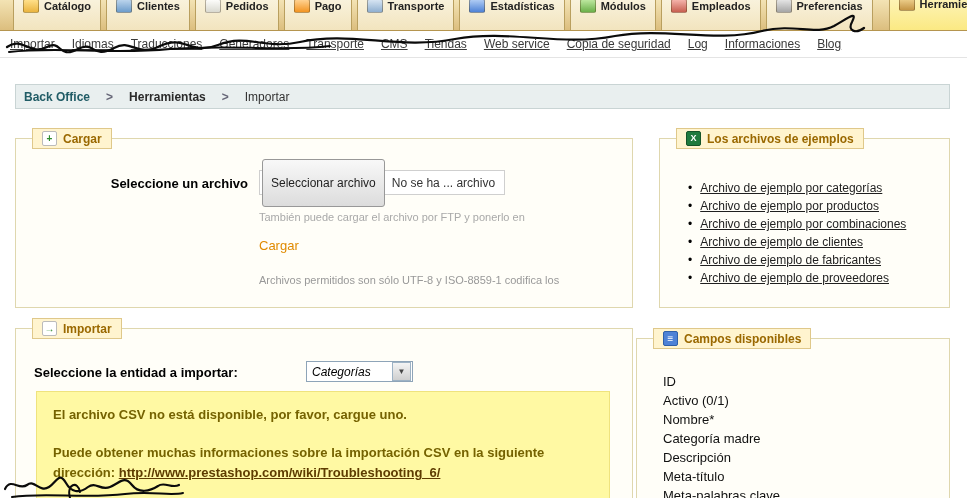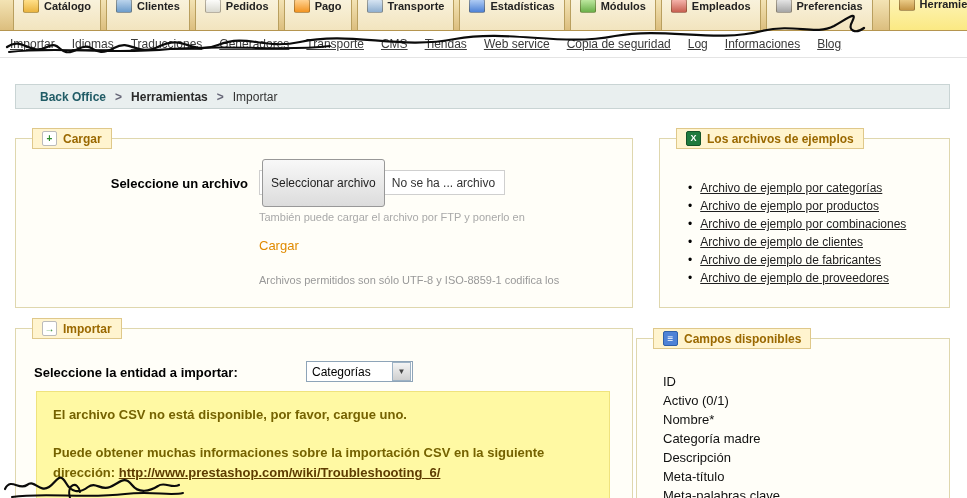--- a/index.html
+++ b/index.html
@@ -27,22 +27,22 @@
   .i-tools{background:linear-gradient(#F2D694,#C59545);}
 
   
   .submenu{position:absolute;left:0;top:31px;width:100%;height:27px;box-sizing:border-box;
            background:#fff;border-bottom:1px solid #E4E4E4;display:flex;align-items:center;
            gap:17px;padding-left:10px;font-size:12px;}
   .snav{color:#3A3A3A;text-decoration:underline;cursor:pointer;white-space:nowrap;}
 
   
   .breadcrumb{position:absolute;left:15px;top:84px;width:935px;height:25px;box-sizing:border-box;
-              background:#E9EFEF;border:1px solid #C9D4D4;display:flex;align-items:center;gap:9px;
-              padding:0 24px;font-size:12px;color:#333;}
+              background:#E9EFEF;border:1px solid #C9D4D4;display:flex;align-items:center;gap:16px;
+              padding:0 8px;font-size:12px;color:#333;}
   .bc-root{font-weight:bold;color:#215C66;cursor:pointer;}
   .bc-sep{color:#667;font-weight:bold;}
   .bc-section{font-weight:bold;color:#2A2A2A;cursor:pointer;}
   .bc-page{color:#333;}
 
   
   .fieldset{position:absolute;background:#FFFEF8;border:1px solid #DFD7AE;box-sizing:border-box;}
   .legend{position:absolute;top:-11px;left:16px;background:#FFF4CF;border:1px solid #DFC88A;
           padding:2px 9px;font-size:12px;font-weight:bold;color:#9A6800;
           display:flex;align-items:center;gap:6px;white-space:nowrap;}
@@ -76,21 +76,21 @@
   
   .ex-list{position:absolute;left:28px;top:42px;margin:0;padding:0;list-style:none;font-size:12px;}
   .ex-list li{margin-bottom:4px;display:flex;gap:8px;align-items:baseline;}
   .ex-list li::before{content:"•";color:#000;font-size:12px;}
   .ex-link{color:#1F1F1F;text-decoration:underline;cursor:pointer;white-space:nowrap;}
 
   
   .lbl-entity{position:absolute;left:18px;top:36px;font-weight:bold;font-size:13px;color:#000;}
   .select{position:absolute;left:290px;top:32px;width:107px;height:21px;box-sizing:border-box;
           border:1px solid #8EA4B8;background:#fff;display:flex;align-items:center;font-size:12px;cursor:pointer;}
-  .selval{flex:1;padding-left:5px;color:#000;}
+  .selval{flex:1;padding-left:5px;color:#000;font-style:italic;}
   .selbtn{width:17px;height:17px;margin-right:1px;background:linear-gradient(#F4F4F4,#CFCFCF);
           border:1px solid #9DB2C4;font-size:8px;color:#444;display:flex;align-items:center;
           justify-content:center;flex:none;}
   .warnbox{position:absolute;left:20px;top:62px;width:574px;box-sizing:border-box;
            background:#FFF9A3;border:1px solid #EFE37E;padding:13px 16px 15px 16px;
            font-size:13px;font-weight:bold;color:#756200;line-height:20px;}
   .warnbox p{margin:0;}
   .warnbox p + p{margin-top:18px;}
   .warn-link{color:#5E3C00;text-decoration:underline;font-weight:bold;cursor:pointer;word-break:break-all;}
 

